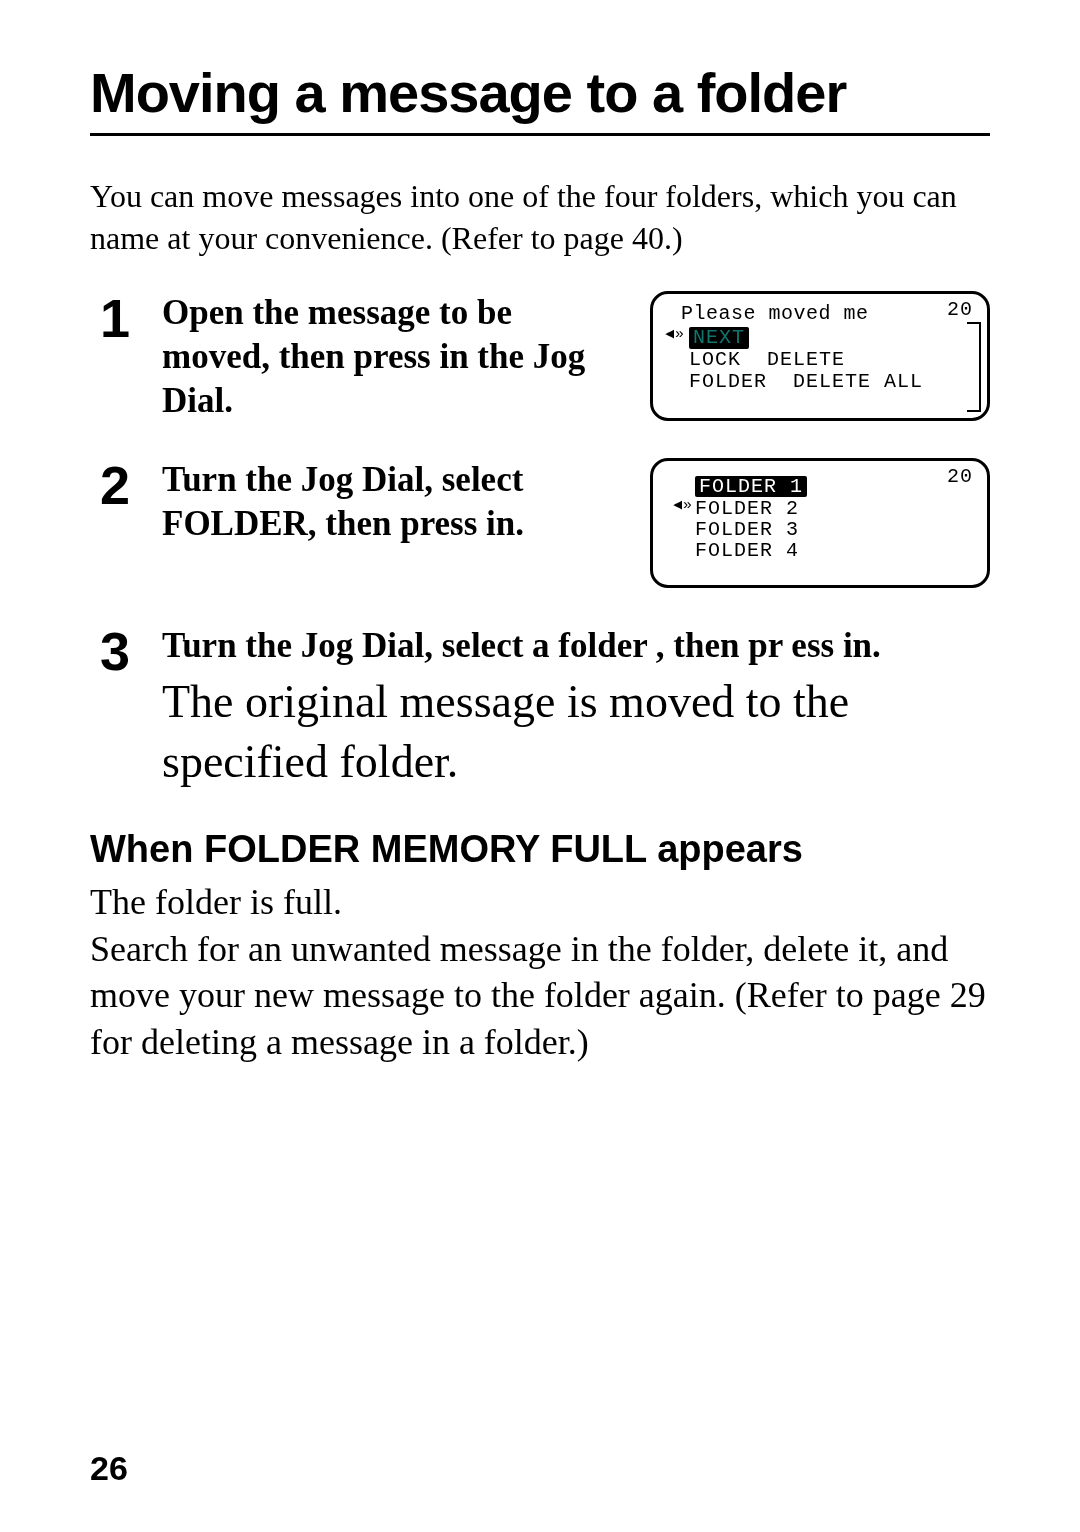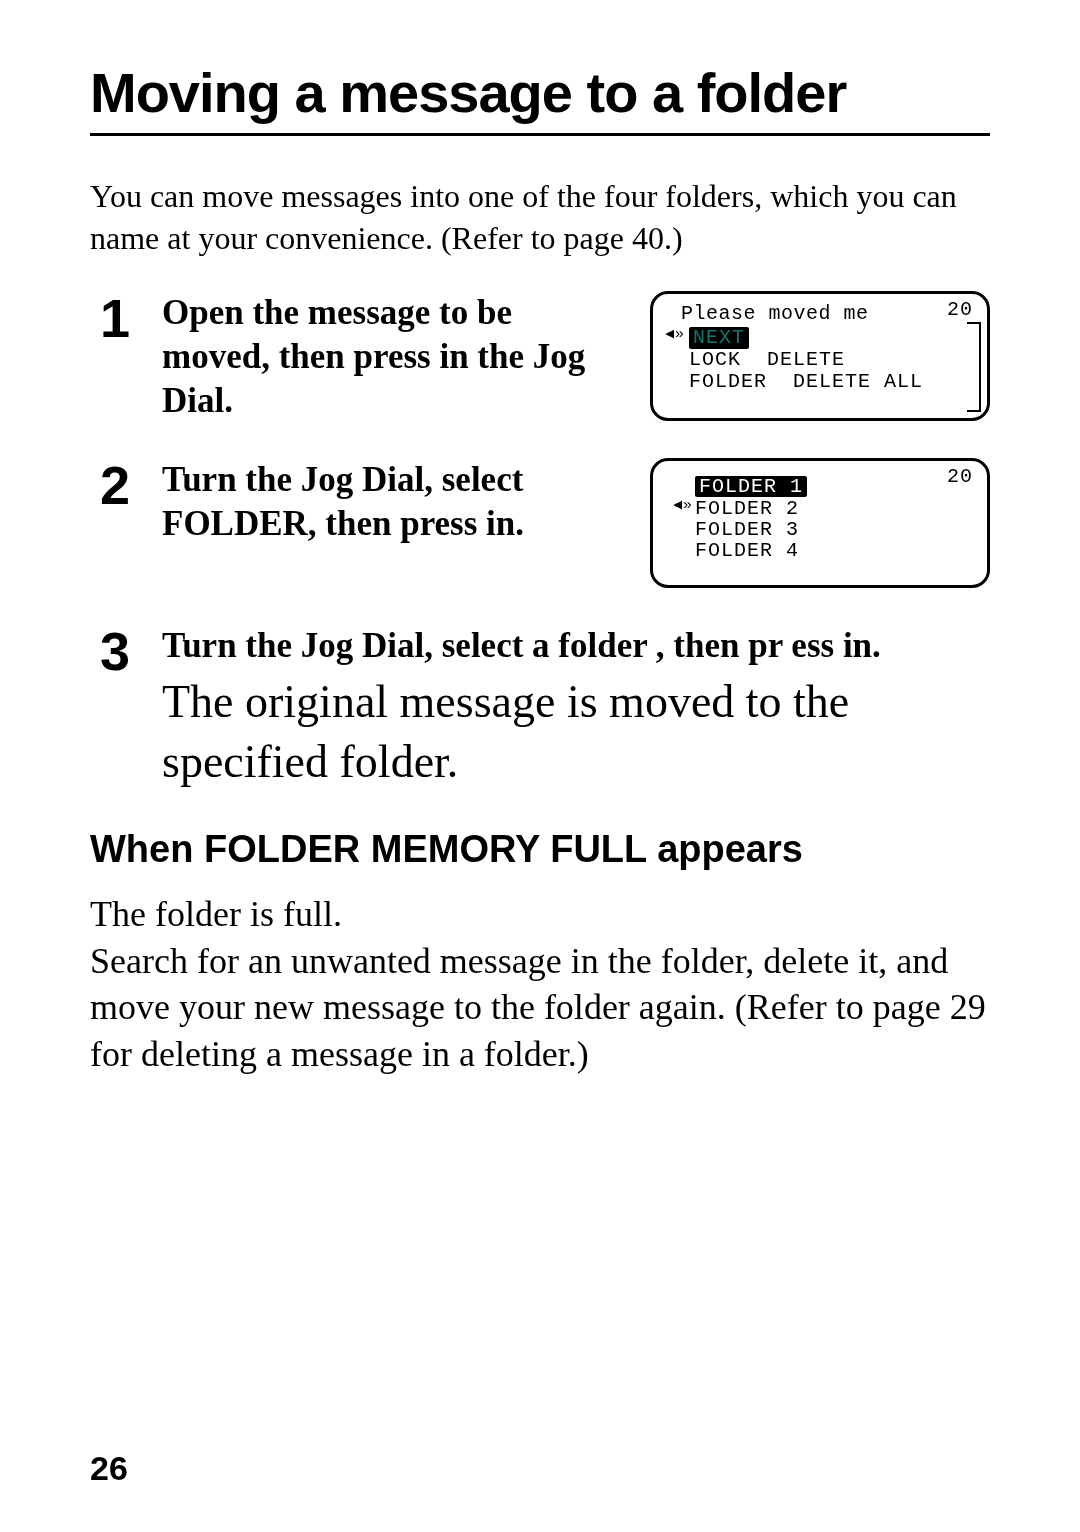--- a/index.html
+++ b/index.html
@@ -160,21 +160,21 @@
     left: 0;
     font-size: 15px;
     color:#000;
   }
 
   .section-head {
     font-family: Arial, 'Helvetica Neue', sans-serif;
     font-weight: bold;
     font-size: 38px;
     margin-top: 10px;
-    margin-bottom: 20px;
+    margin-bottom: 8px;
   }
   .section-body {
     font-family: 'Palatino Linotype', Palatino, Georgia, serif;
     font-size: 36px;
     line-height: 1.3;
   }
   .page-number {
     position: absolute;
     bottom: 44px;
     left: 90px;

